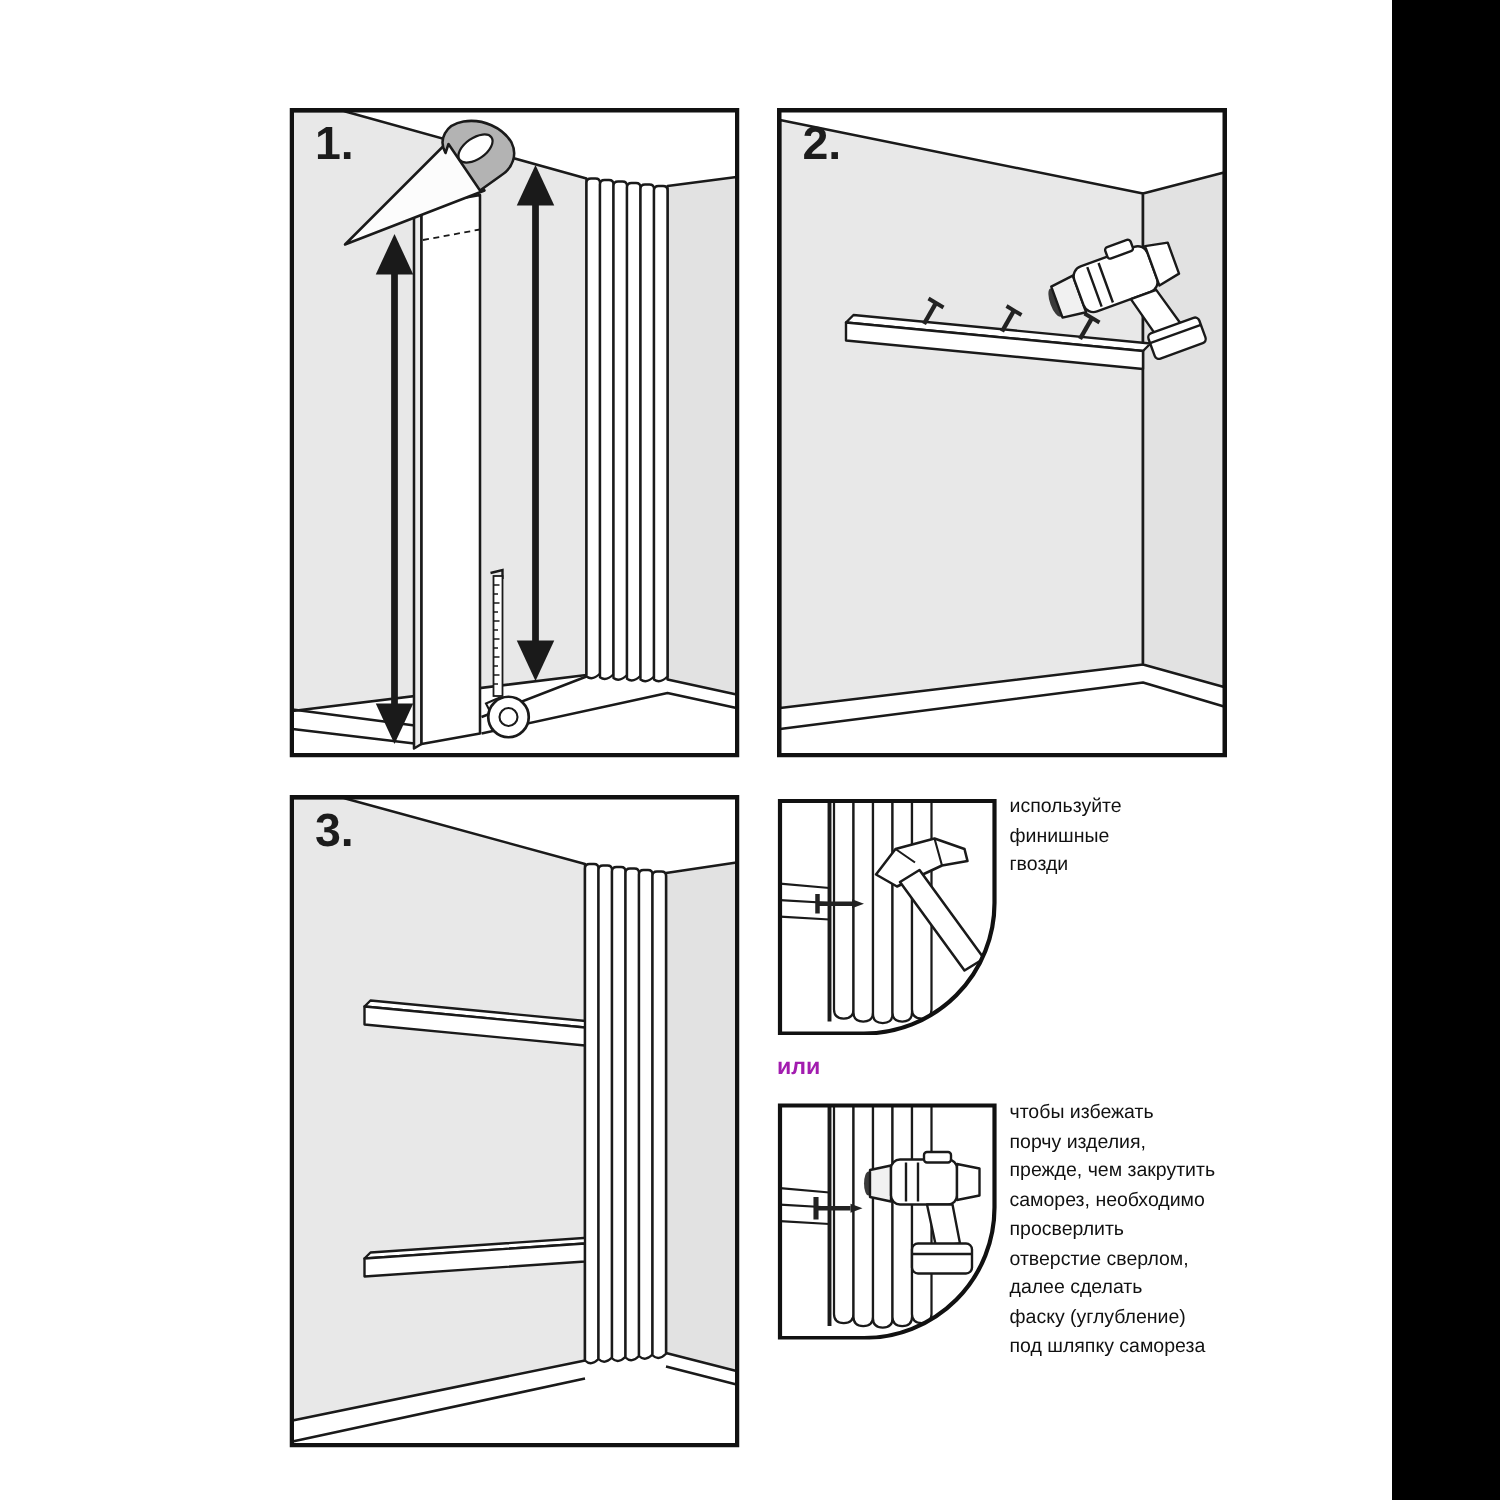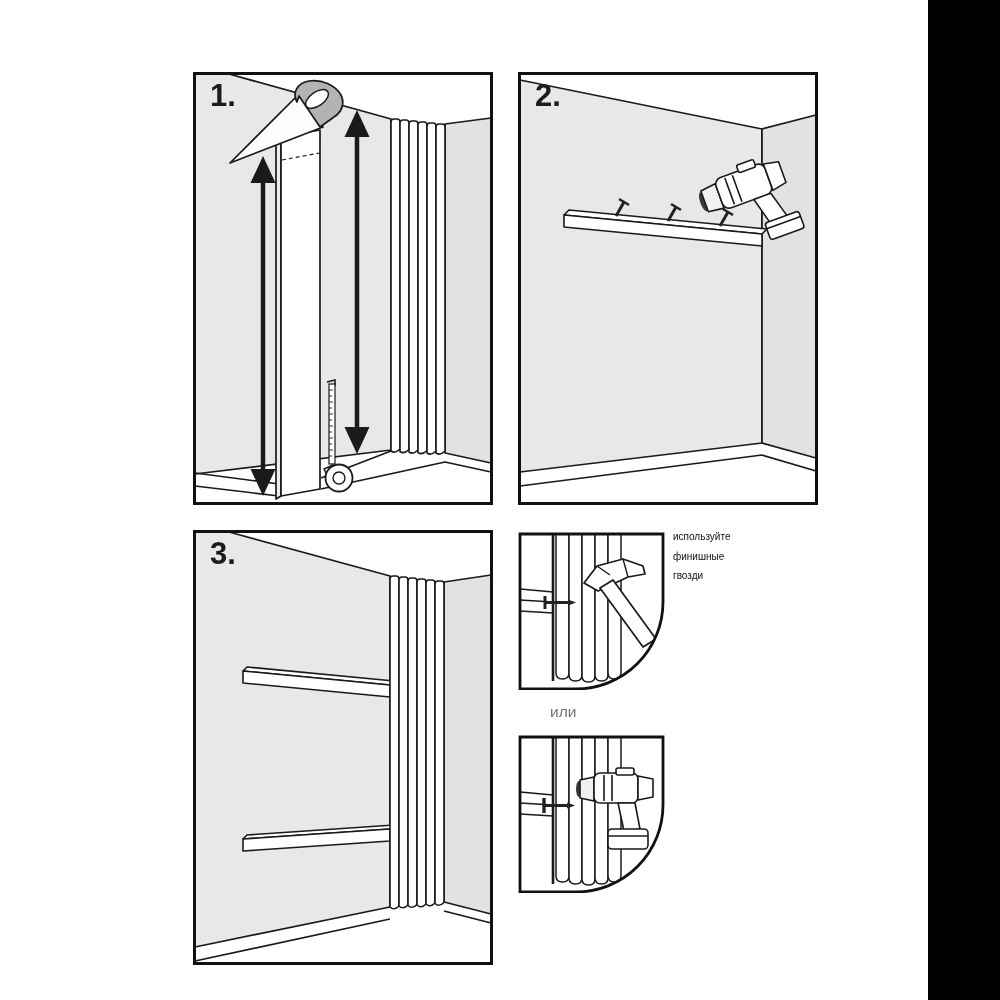--- a/index.html
+++ b/index.html
@@ -4,23 +4,23 @@
 <style>
   html,body{margin:0;padding:0;background:#fff;}
   .canvas{position:relative;width:1000px;height:1000px;background:#ffffff;overflow:hidden;
           font-family:"Liberation Sans", sans-serif;color:#1a1a1a;}
   .right-bar{position:absolute;top:0;left:928px;width:72px;height:1000px;background:#000;}
   .page-title{position:absolute;left:199px;top:14px;font-size:32px;font-weight:500;
               letter-spacing:-0.3px;color:#242424;white-space:nowrap;}
   .panel{position:absolute;}
   .panel svg{display:block;}
   .step-num{position:absolute;left:17px;top:8px;font-size:31px;font-weight:600;color:#1c1c1c;line-height:1;}
-  .note{position:absolute;font-size:10px;line-height:19.5px;font-weight:500;color:#111;
+  .note{position:absolute;font-size:13px;line-height:19.5px;font-weight:500;color:#111;
         white-space:pre-line;width:210px;}
-  .or-label{position:absolute;left:518px;top:703px;font-size:15.5px;font-weight:400;color:#737373;margin-left:32px;}
+  .or-label{position:absolute;left:518px;top:703px;font-size:15.5px;font-weight:700;color:#a21caf;}
   .p1{left:193px;top:72px;}
   .p2{left:518px;top:72px;}
   .p3{left:193px;top:530px;}
   .pa{left:518px;top:532px;}
   .pb{left:518px;top:735px;}
   .note-a{left:673px;top:527px;}
   .note-b{left:673px;top:731px;}
 </style>
 </head>
 <body>
@@ -215,15 +215,24 @@
           <path d="M90 101 H130" fill="none"></path>
         </g>
       </g>
       <path d="M2 2 L145 2 L145 70 A87 87 0 0 1 58 157 L2 157 Z" fill="none" stroke="#111" stroke-width="2.8"></path>
     </svg>
   </div>
 
   <div class="note note-a">используйте
 финишные
 гвозди</div>
+  <div class="note note-b">чтобы избежать
+порчу изделия,
+прежде, чем закрутить
+саморез, необходимо
+просверлить
+отверстие сверлом,
+далее сделать
+фаску (углубление)
+под шляпку самореза</div>
 
   <div class="right-bar"></div>
 </div>
 
 </body></html>

